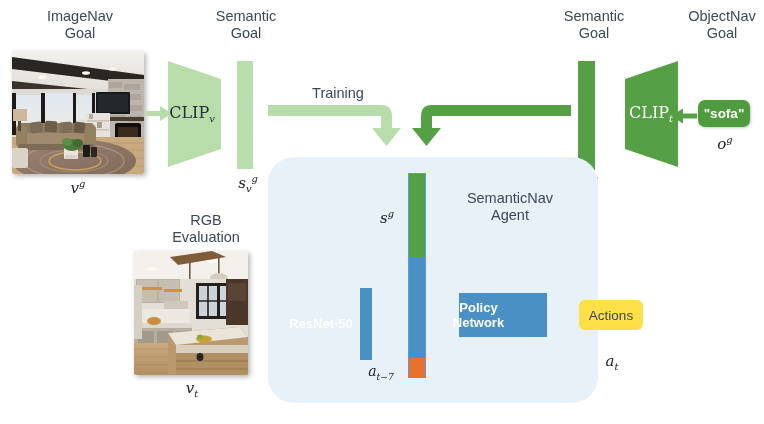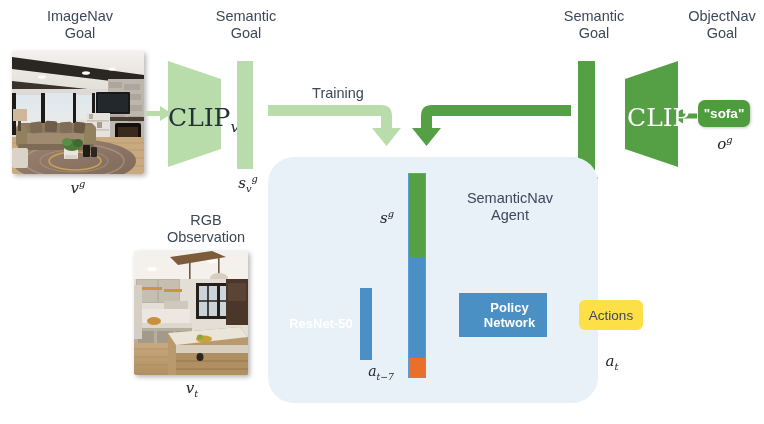--- a/index.html
+++ b/index.html
@@ -92,21 +92,21 @@
     justify-content: center;
     color: #ffffff;
     font-weight: bold;
     font-size: 13.5px;
     font-family: "Liberation Sans", sans-serif;
     box-shadow: 1px 1px 3px rgba(0,0,0,0.22);
   }
   .clip-text {
     position: absolute;
     font-family: "DejaVu Serif", serif;
-    font-size: 25px;
+    font-size: 16px;
     text-align: center;
     white-space: nowrap;
   }
   .clip-text sub { font-size: 0.62em; font-style: italic; vertical-align: sub; }
   svg.ov { position: absolute; left:0; top:0; overflow: visible; }
 </style>
 </head>
 <body>
 
 <div id="stage">
@@ -289,21 +289,21 @@
   <div class="math" style="left:703px; top:134px; width:44px;">
     <span>o</span><sup>g</sup>
   </div>
 
   <div class="agent-panel" style="left:268px; top:157px; width:330px; height:246px;"></div>
 
   <div class="lbl" style="left:446px; top:190px; width:128px; z-index:3;">SemanticNav
 Agent</div>
 
   <div class="lbl" style="left:150px; top:212px; width:112px;">RGB
-Observation</div>
+Evaluation</div>
 
   <div class="photo" style="left:134px; top:251px; width:114px; height:124px;">
     <svg width="114" height="124" viewBox="0 0 114 124">
       <defs>
         <linearGradient id="kfloor" x1="0" y1="0" x2="0" y2="1">
           <stop offset="0%" stop-color="#c9a87d"></stop>
             <stop offset="100%" stop-color="#b08f63"></stop>
         </linearGradient>
       </defs>
       <rect width="114" height="124" fill="#efece7"></rect>
@@ -392,21 +392,21 @@
 
   <div class="math" style="left:370px; top:208px; width:34px;">
     <span>s</span><sup>g</sup>
   </div>
 
   <div class="math" style="left:356px; top:363px; width:50px; font-size:14px;">
     <span>a</span><sub>t−7</sub>
   </div>
 
   <div style="position:absolute; left:459px; top:293px; width:88px; height:44px; background:#4a90c4;"></div>
-  <div class="boxlabel" style="left:466px; top:293px; width:87px; height:44px;">Policy
+  <div class="boxlabel" style="left:435px; top:293px; width:87px; height:44px;">Policy
 Network</div>
 
   <div class="actions-box" style="left:579px; top:300px; width:64px; height:30px;">Actions</div>
   <div class="math" style="left:592px; top:352px; width:40px;">
     <span>a</span><sub>t</sub>
   </div>
 
 </div>
 
 </body></html>

